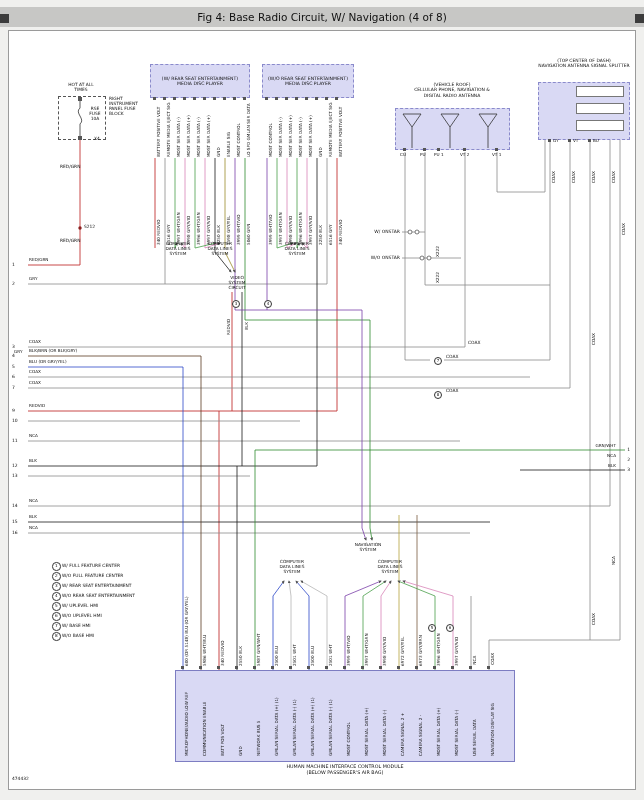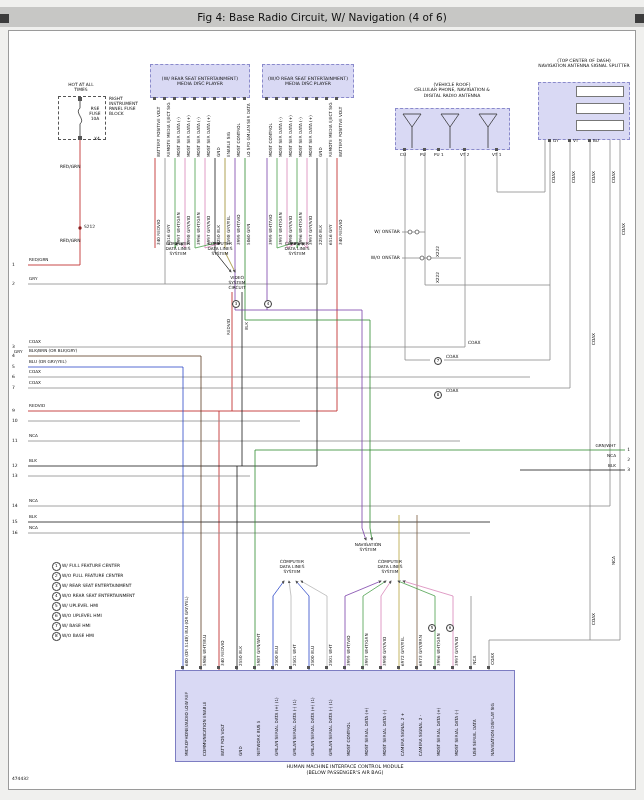--- a/index.html
+++ b/index.html
@@ -46,21 +46,21 @@
   .caption{position:absolute;left:175px;width:340px;top:764px;text-align:center;font-size:4.8px;line-height:5.6px;}
 </style>
 </head>
 <body>
 
 <div id="page">
 
   <div id="hdr">
     <div class="hdr-sq" style="left:0;"></div>
     <div class="hdr-sq" style="left:635px;"></div>
-    <div class="ttl">Fig 4: Base Radio Circuit, W/ Navigation (4 of 6)</div>
+    <div class="ttl">Fig 4: Base Radio Circuit, W/ Navigation (4 of 8)</div>
   </div>
 
   <div id="canvas"></div>
 
   <div class="box" style="left:150px;top:64px;width:100px;height:34px;">
     <div class="box-title">(W/ REAR SEAT ENTERTAINMENT)</div>
     <div class="box-title">MEDIA DISC PLAYER</div>
   </div>
   <div class="box" style="left:262px;top:64px;width:92px;height:34px;">
     <div class="box-title">(W/O REAR SEAT ENTERTAINMENT)</div>

